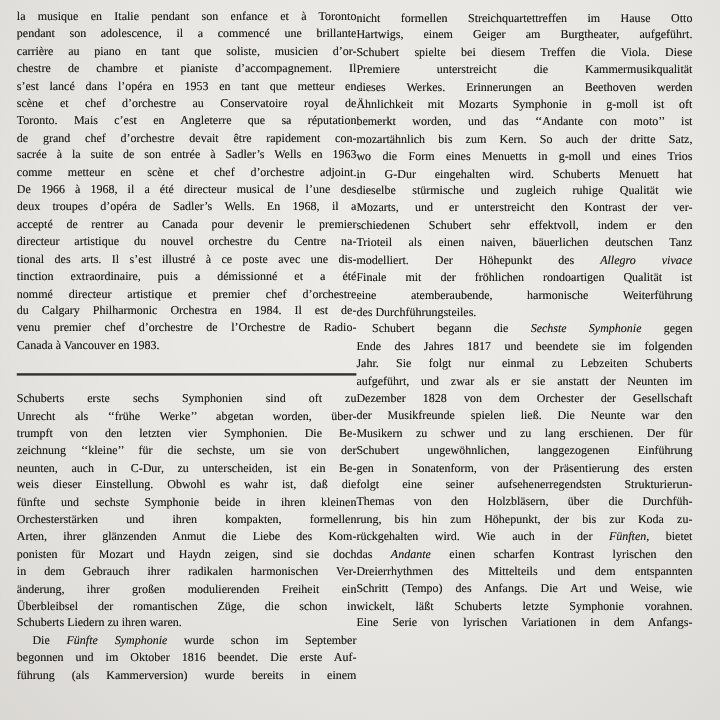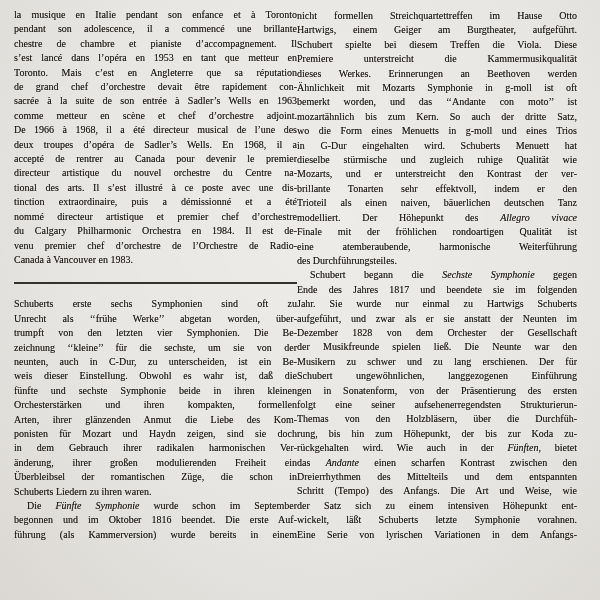--- a/index.html
+++ b/index.html
@@ -47,22 +47,24 @@
 </style>
 </head>
 <body style="background-color: rgb(230, 228, 224);">
 
 <div class="page" style="color: rgb(29, 26, 23);">
   <div class="col col-left">
     <div class="textblock">
         <div class="para">
           <div class="line"><span>la musique en Italie pendant son enfance et à Toronto</span></div>
           <div class="line"><span>pendant son adolescence, il a commencé une brillante</span></div>
+          <div class="line"><span>carrière au piano en tant que soliste, musicien d’or-</span></div>
           <div class="line"><span>chestre de chambre et pianiste d’accompagnement. Il</span></div>
           <div class="line"><span>s’est lancé dans l’opéra en 1953 en tant que metteur en</span></div>
+          <div class="line"><span>scène et chef d’orchestre au Conservatoire royal de</span></div>
           <div class="line"><span>Toronto. Mais c’est en Angleterre que sa réputation</span></div>
           <div class="line"><span>de grand chef d’orchestre devait être rapidement con-</span></div>
           <div class="line"><span>sacrée à la suite de son entrée à Sadler’s Wells en 1963</span></div>
           <div class="line"><span>comme metteur en scène et chef d’orchestre adjoint.</span></div>
           <div class="line"><span>De 1966 à 1968, il a été directeur musical de l’une des</span></div>
           <div class="line"><span>deux troupes d’opéra de Sadler’s Wells. En 1968, il a</span></div>
           <div class="line"><span>accepté de rentrer au Canada pour devenir le premier</span></div>
           <div class="line"><span>directeur artistique du nouvel orchestre du Centre na-</span></div>
           <div class="line"><span>tional des arts. Il s’est illustré à ce poste avec une dis-</span></div>
           <div class="line"><span>tinction extraordinaire, puis a démissionné et a été</span></div>
@@ -105,43 +107,42 @@
           <div class="line"><span>Schubert spielte bei diesem Treffen die Viola. Diese</span></div>
           <div class="line"><span>Premiere unterstreicht die Kammermusikqualität</span></div>
           <div class="line"><span>dieses Werkes. Erinnerungen an Beethoven werden</span></div>
           <div class="line"><span>Ähnlichkeit mit Mozarts Symphonie in g-moll ist oft</span></div>
           <div class="line"><span>bemerkt worden, und das ‘‘Andante con moto’’ ist</span></div>
           <div class="line"><span>mozartähnlich bis zum Kern. So auch der dritte Satz,</span></div>
           <div class="line"><span>wo die Form eines Menuetts in g-moll und eines Trios</span></div>
           <div class="line"><span>in G-Dur eingehalten wird. Schuberts Menuett hat</span></div>
           <div class="line"><span>dieselbe stürmische und zugleich ruhige Qualität wie</span></div>
           <div class="line"><span>Mozarts, und er unterstreicht den Kontrast der ver-</span></div>
-          <div class="line"><span>brillante Tonarten sehr effektvoll, indem er den</span></div>
+          <div class="line"><span>schiedenen Schubert sehr effektvoll, indem er den</span></div>
           <div class="line"><span>Trioteil als einen naiven, bäuerlichen deutschen Tanz</span></div>
           <div class="line"><span>modelliert. Der Höhepunkt des </span><span class="it">Allegro vivace</span></div>
           <div class="line"><span>Finale mit der fröhlichen rondoartigen Qualität ist</span></div>
           <div class="line"><span>eine atemberaubende, harmonische Weiterführung</span></div>
           <div class="line flush"><span>des Durchführungsteiles.</span></div>
         </div>
         <div class="para">
           <div class="line indent"><span>Schubert begann die </span><span class="it">Sechste Symphonie</span><span> gegen</span></div>
           <div class="line"><span>Ende des Jahres 1817 und beendete sie im folgenden</span></div>
-          <div class="line"><span>Jahr. Sie wurde nur einmal zu Hartwigs Schuberts</span></div>
+          <div class="line"><span>Jahr. Sie folgt nur einmal zu Lebzeiten Schuberts</span></div>
           <div class="line"><span>aufgeführt, und zwar als er sie anstatt der Neunten im</span></div>
           <div class="line"><span>Dezember 1828 von dem Orchester der Gesellschaft</span></div>
           <div class="line"><span>der Musikfreunde spielen ließ. Die Neunte war den</span></div>
           <div class="line"><span>Musikern zu schwer und zu lang erschienen. Der für</span></div>
           <div class="line"><span>Schubert ungewöhnlichen, langgezogenen Einführung</span></div>
           <div class="line"><span>gen in Sonatenform, von der Präsentierung des ersten</span></div>
           <div class="line"><span>folgt eine seiner aufsehenerregendsten Strukturierun-</span></div>
           <div class="line"><span>Themas von den Holzbläsern, über die Durchfüh-</span></div>
           <div class="line"><span>rung, bis hin zum Höhepunkt, der bis zur Koda zu-</span></div>
           <div class="line"><span>rückgehalten wird. Wie auch in der </span><span class="it">Fünften</span><span>, bietet</span></div>
-          <div class="line"><span>das </span><span class="it">Andante</span><span> einen scharfen Kontrast zwischen den</span></div>
+          <div class="line"><span>das </span><span class="it">Andante</span><span> einen scharfen Kontrast lyrischen den</span></div>
           <div class="line"><span>Dreierrhythmen des Mittelteils und dem entspannten</span></div>
           <div class="line"><span>Schritt (Tempo) des Anfangs. Die Art und Weise, wie</span></div>
-          <div class="line"><span>der Satz sich zu einem intensiven Höhepunkt ent-</span></div>
           <div class="line"><span>wickelt, läßt Schuberts letzte Symphonie vorahnen.</span></div>
           <div class="line"><span>Eine Serie von lyrischen Variationen in dem Anfangs-</span></div>
         </div>
       </div>
   </div>
 </div>
 
 </body></html>

